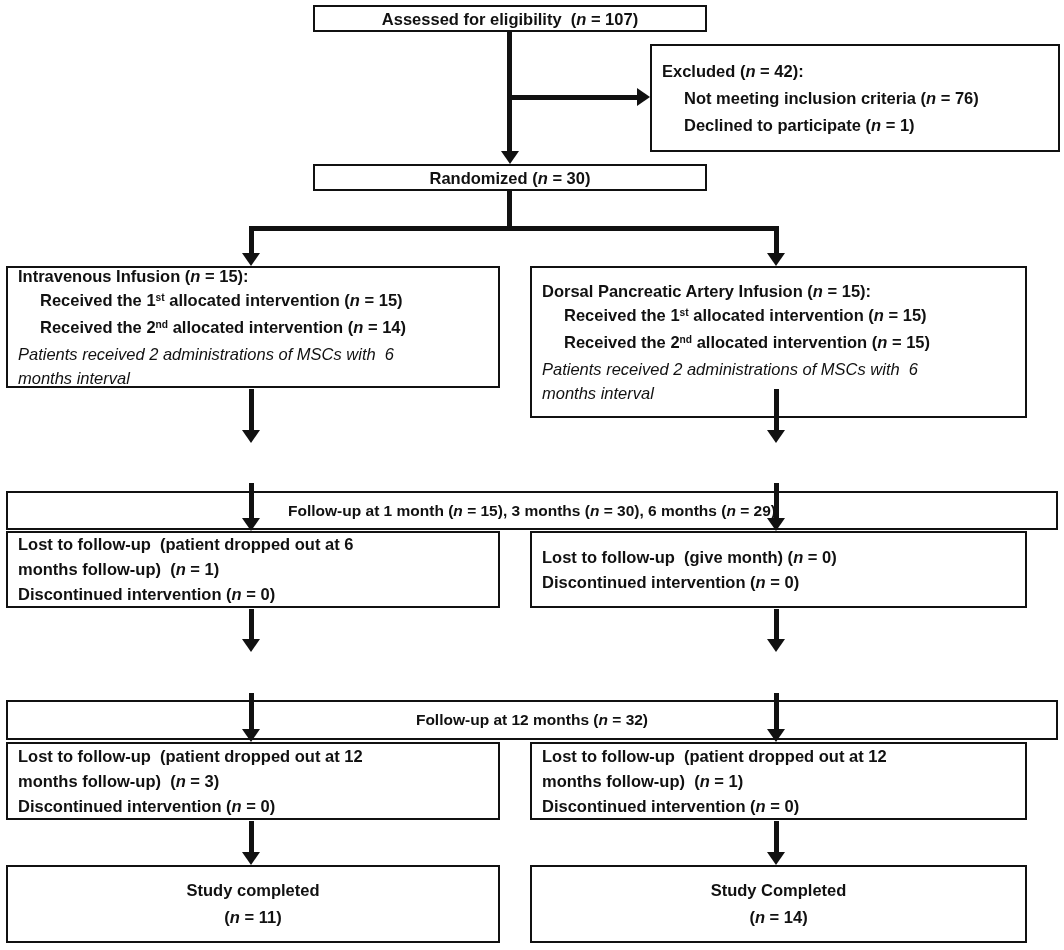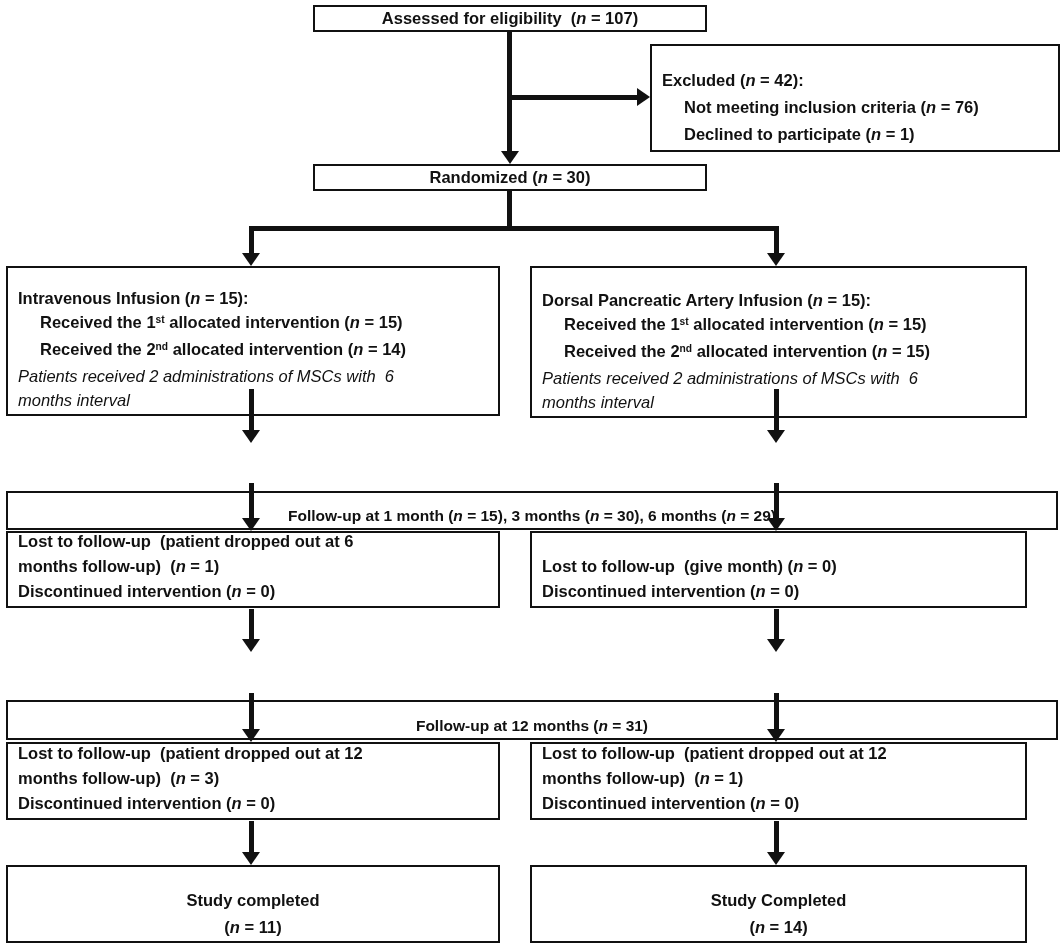--- a/index.html
+++ b/index.html
@@ -8,21 +8,21 @@
     --text:#111111;
   }
   html,body{margin:0;padding:0;background:var(--bg);}
   #stage{
     position:relative;width:1064px;height:950px;background:var(--bg);
     font-family:"Liberation Sans", sans-serif;color:var(--text);
     overflow:hidden;
   }
   .fbox{
     position:absolute;border:2px solid var(--line);background:var(--bg);
-    box-sizing:border-box;display:flex;flex-direction:column;justify-content:flex-end;
+    box-sizing:border-box;display:flex;flex-direction:column;justify-content:center;
     font-size:16.5px;
   }
   .fbox .line{white-space:pre-wrap;line-height:24px;}
   .align-center .line{text-align:center;}
   .align-left{padding:2px 10px;}
   .ind{padding-left:22px;}
   .lh27 .line{line-height:27px;}
   .lh25 .line{line-height:25px;}
   .lh24 .line{line-height:24px;}
   .fs15 {font-size:15.5px;margin-top:48px;}
@@ -51,21 +51,21 @@
   <div class="fbox align-left lh27" style="left:650px;top:44px;width:410px;height:108px;">
       <div class="line"><span class="s-b">Excluded (</span><span class="s-bi">n</span><span class="s-b"> = 42):</span></div>
       <div class="line ind"><span class="s-b">Not meeting inclusion criteria (</span><span class="s-bi">n</span><span class="s-b"> = 76)</span></div>
       <div class="line ind"><span class="s-b">Declined to participate (</span><span class="s-bi">n</span><span class="s-b"> = 1)</span></div>
     </div>
 
   <div class="fbox align-center" style="left:313px;top:164px;width:394px;height:27px;">
       <div class="line"><span class="s-b">Randomized (</span><span class="s-bi">n</span><span class="s-b"> = 30)</span></div>
     </div>
 
-  <div class="fbox align-left lh24" style="left:6px;top:266px;width:494px;height:150px;">
+  <div class="fbox align-left lh24" style="left:6px;top:266px;width:494px;height:122px;">
       <div class="line"><span class="s-b">Intravenous Infusion (</span><span class="s-bi">n</span><span class="s-b"> = 15):</span></div>
       <div class="line ind"><span class="s-b">Received the 1</span><span class="s-sup">st</span><span class="s-b"> allocated intervention (</span><span class="s-bi">n</span><span class="s-b"> = 15)</span></div>
       <div class="line ind"><span class="s-b">Received the 2</span><span class="s-sup">nd</span><span class="s-b"> allocated intervention (</span><span class="s-bi">n</span><span class="s-b"> = 14)</span></div>
       <div class="line"><span class="s-i">Patients received 2 administrations of MSCs with  6</span></div>
       <div class="line"><span class="s-i">months interval</span></div>
     </div>
 
   <div class="fbox align-left lh24" style="left:530px;top:266px;width:497px;height:152px;">
       <div class="line"><span class="s-b">Dorsal Pancreatic Artery Infusion (</span><span class="s-bi">n</span><span class="s-b"> = 15):</span></div>
       <div class="line ind"><span class="s-b">Received the 1</span><span class="s-sup">st</span><span class="s-b"> allocated intervention (</span><span class="s-bi">n</span><span class="s-b"> = 15)</span></div>
@@ -83,21 +83,21 @@
       <div class="line"><span class="s-b">months follow-up)  (</span><span class="s-bi">n</span><span class="s-b"> = 1)</span></div>
       <div class="line"><span class="s-b">Discontinued intervention (</span><span class="s-bi">n</span><span class="s-b"> = 0)</span></div>
     </div>
 
   <div class="fbox align-left lh25" style="left:530px;top:531px;width:497px;height:77px;">
       <div class="line"><span class="s-b">Lost to follow-up  (give month) (</span><span class="s-bi">n</span><span class="s-b"> = 0)</span></div>
       <div class="line"><span class="s-b">Discontinued intervention (</span><span class="s-bi">n</span><span class="s-b"> = 0)</span></div>
     </div>
 
   <div class="fbox align-center fs15" style="left:6px;top:652px;width:1052px;height:40px;">
-      <div class="line"><span class="s-b">Follow-up at 12 months (</span><span class="s-bi">n</span><span class="s-b"> = 31)</span></div>
+      <div class="line"><span class="s-b">Follow-up at 12 months (</span><span class="s-bi">n</span><span class="s-b"> = 32)</span></div>
     </div>
 
   <div class="fbox align-left lh25" style="left:6px;top:742px;width:494px;height:78px;">
       <div class="line"><span class="s-b">Lost to follow-up  (patient dropped out at 12</span></div>
       <div class="line"><span class="s-b">months follow-up)  (</span><span class="s-bi">n</span><span class="s-b"> = 3)</span></div>
       <div class="line"><span class="s-b">Discontinued intervention (</span><span class="s-bi">n</span><span class="s-b"> = 0)</span></div>
     </div>
 
   <div class="fbox align-left lh25" style="left:530px;top:742px;width:497px;height:78px;">
       <div class="line"><span class="s-b">Lost to follow-up  (patient dropped out at 12</span></div>

